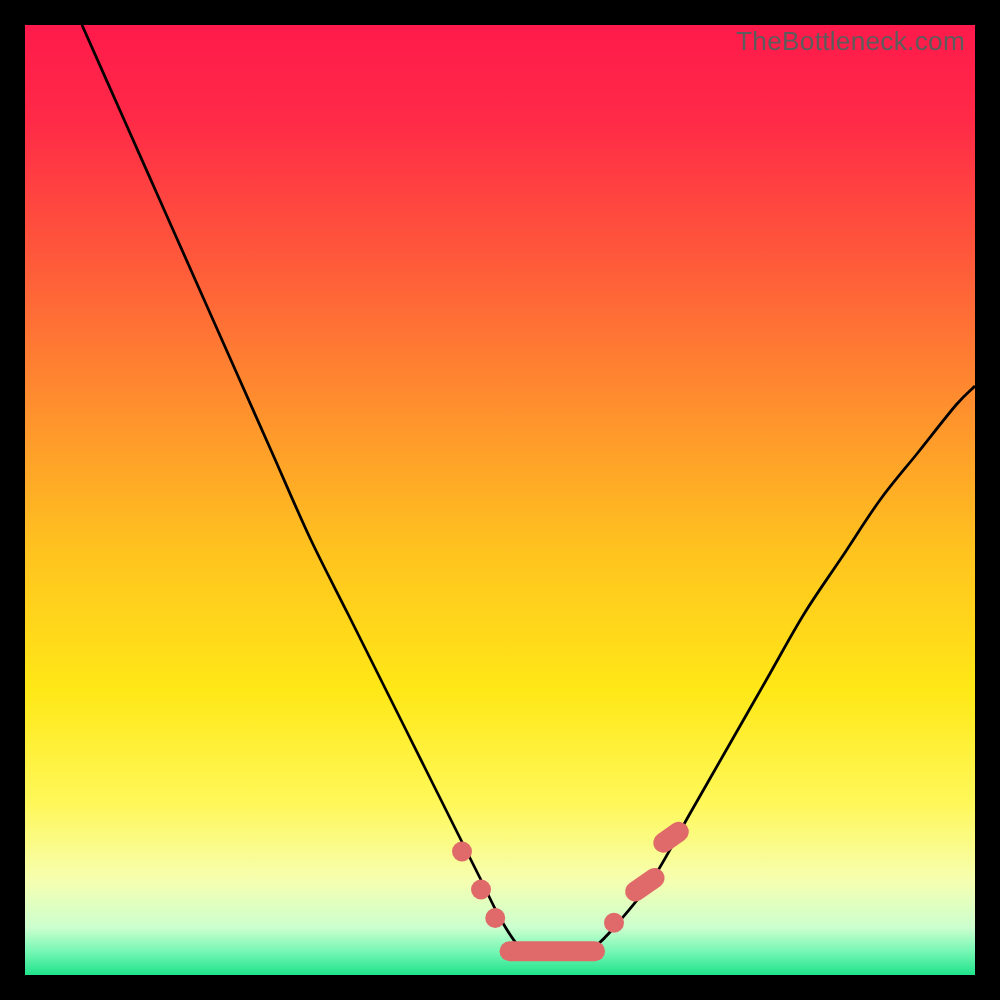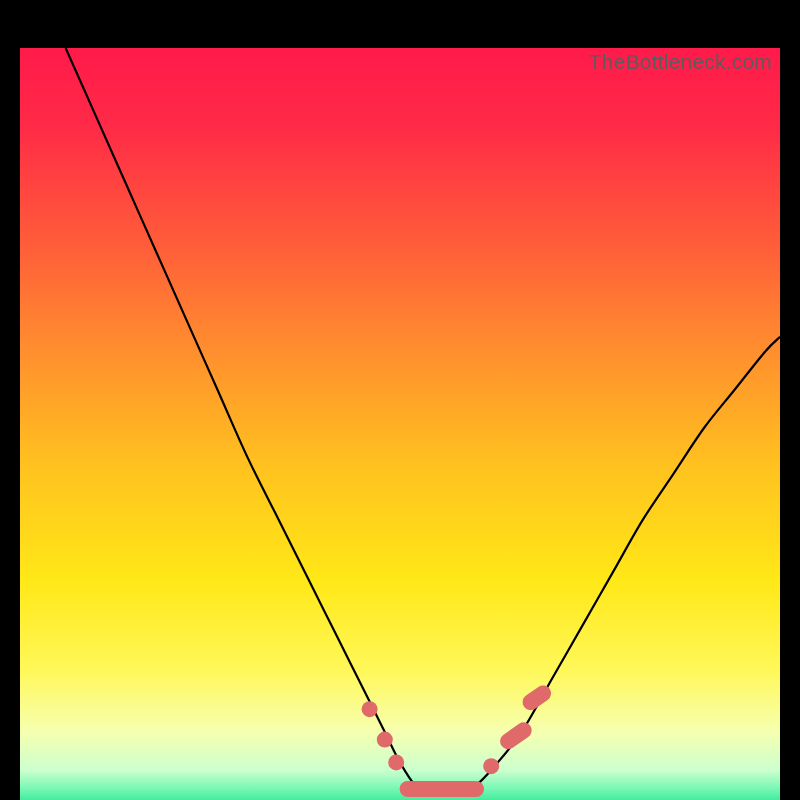--- a/index.html
+++ b/index.html
@@ -11,21 +11,20 @@
     overflow: hidden;
     font-family: Arial, Helvetica, sans-serif;
   }
   .frame {
     position: absolute;
     left: 20px;
     top: 20px;
     width: 760px;
     height: 624px;
     background: #bef264;
-    margin-top: 28px;
   }
   .plot-area {
     position: absolute;
     left: 0;
     top: 0;
     width: 760px;
     height: 760px;
   }
   .watermark {
     position: absolute;

